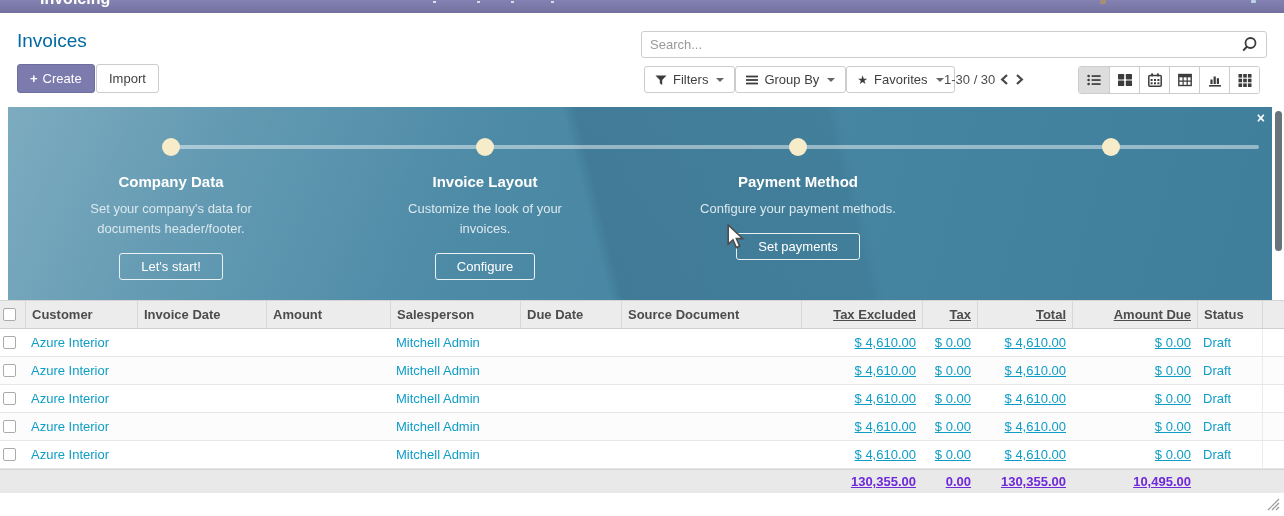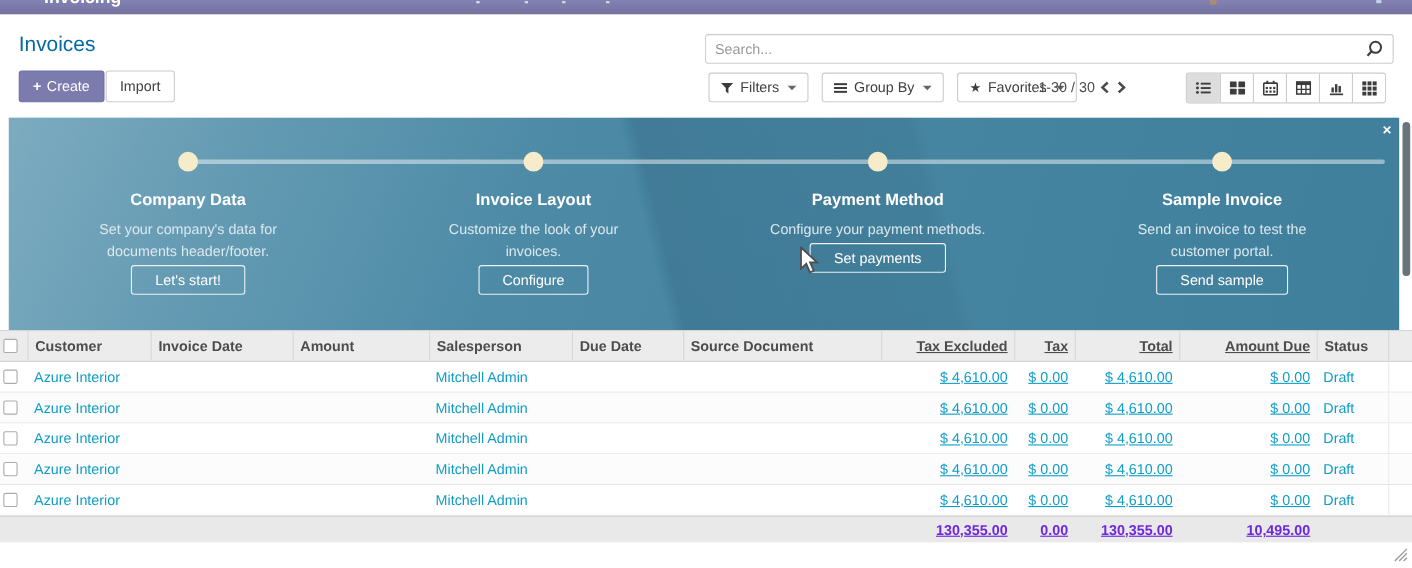--- a/index.html
+++ b/index.html
@@ -26,21 +26,21 @@
   .btn-create .plus { font-weight:bold; margin-right:5px; font-size:13px; }
   .btn-import { position:absolute; left:96px; top:64px; }
 
   .search-box { position:absolute; left:641px; top:31px; width:626px; height:27px;
                 border:1px solid #ccc; border-radius:3px; background:#fff; display:flex; align-items:center; }
   .search-box input { flex:1; border:none; outline:none; height:23px; padding:0 8px;
                 font-size:13px; color:#404040; font-family:"Liberation Sans", sans-serif; }
   .search-box input::placeholder { color:#999; }
   .search-box .mag { margin-right:8px; display:flex; }
 
-  .filter-row { position:absolute; left:644px; top:66px; display:flex; gap:12px; }
+  .filter-row { position:absolute; left:644px; top:66px; display:flex; gap:0; }
   .filter-row .btn { height:27px; padding:0 10px; gap:6px; }
   .caret { display:inline-block; width:0; height:0; border-left:4px solid transparent;
            border-right:4px solid transparent; border-top:4px solid #666; margin-left:2px; }
   .ico-txt { font-size:12px; color:#3c3c3c; }
 
   .pager { position:absolute; left:944px; top:66px; height:27px; display:flex; align-items:center; gap:4px; color:#4c4c4c; }
   .pager .chev { display:flex; cursor:pointer; }
 
   .switcher { position:absolute; left:1078px; top:66px; height:28px; display:flex;
               border:1px solid #ccc; border-radius:3px; overflow:hidden; background:#fff; }
@@ -60,21 +60,21 @@
   .banner .progress-line { position:absolute; left:163px; top:38px; width:1088px; height:4px;
             background:rgba(255,255,255,.45); border-radius:2px; }
   .banner .dot { position:absolute; top:31px; width:18px; height:18px; border-radius:50%;
             background:#f6ecca; }
   .dot1{left:154px} .dot2{left:468px} .dot3{left:781px} .dot4{left:1094px}
   .step { position:absolute; top:66px; width:260px; text-align:center; color:#fff; }
   .step1{left:33px} .step2{left:347px} .step3{left:660px} .step4{left:973px}
   .step-title { font-size:15px; font-weight:bold; margin-bottom:9px; }
   .step-desc { font-size:13px; line-height:1.55; color:#dbe8ee; width:190px; margin:0 auto; }
   .step3 .step-desc { width:250px; }
-  .step-btn { display:inline-block; margin-top:2px; padding:5px 21px; border:1px solid #eaf1f4;
+  .step-btn { display:inline-block; margin-top:14px; padding:5px 21px; border:1px solid #eaf1f4;
             border-radius:3px; color:#fff; background:transparent; font-size:13px;
             font-family:"Liberation Sans", sans-serif; cursor:pointer; }
   .banner-close { position:absolute; right:7px; top:4px; color:#fff; font-weight:bold; font-size:14px;
             line-height:14px; cursor:pointer; }
 
   
   .scroll-thumb { position:absolute; right:2px; top:111px; width:7px; height:140px;
             background:rgba(45,62,70,.72); border-radius:4px; }
 
   
@@ -255,25 +255,20 @@
     <div class="step step2">
       <div class="step-title">Invoice Layout</div>
       <div class="step-desc">Customize the look of your invoices.</div>
       <button class="step-btn">Configure</button>
     </div>
     <div class="step step3">
       <div class="step-title">Payment Method</div>
       <div class="step-desc">Configure your payment methods.</div>
       <button class="step-btn">Set payments</button>
     </div>
-    <div class="step step4">
-      <div class="step-title">Sample Invoice</div>
-      <div class="step-desc">Send an invoice to test the customer portal.</div>
-      <button class="step-btn">Send sample</button>
-    </div>
 
     <span class="banner-close">×</span>
   </div>
 
   <div class="scroll-thumb"></div>
 
   <span class="cursor">
     <svg width="18" height="27" viewBox="0 0 18 27">
       <path d="M1.2 1 L1.2 20.2 L6 15.8 L9.3 23.6 L12.7 22.1 L9.4 14.6 L15.8 14.6 Z" fill="#fff" stroke="#4d4d4d" stroke-width="1.6"></path>
     </svg>

